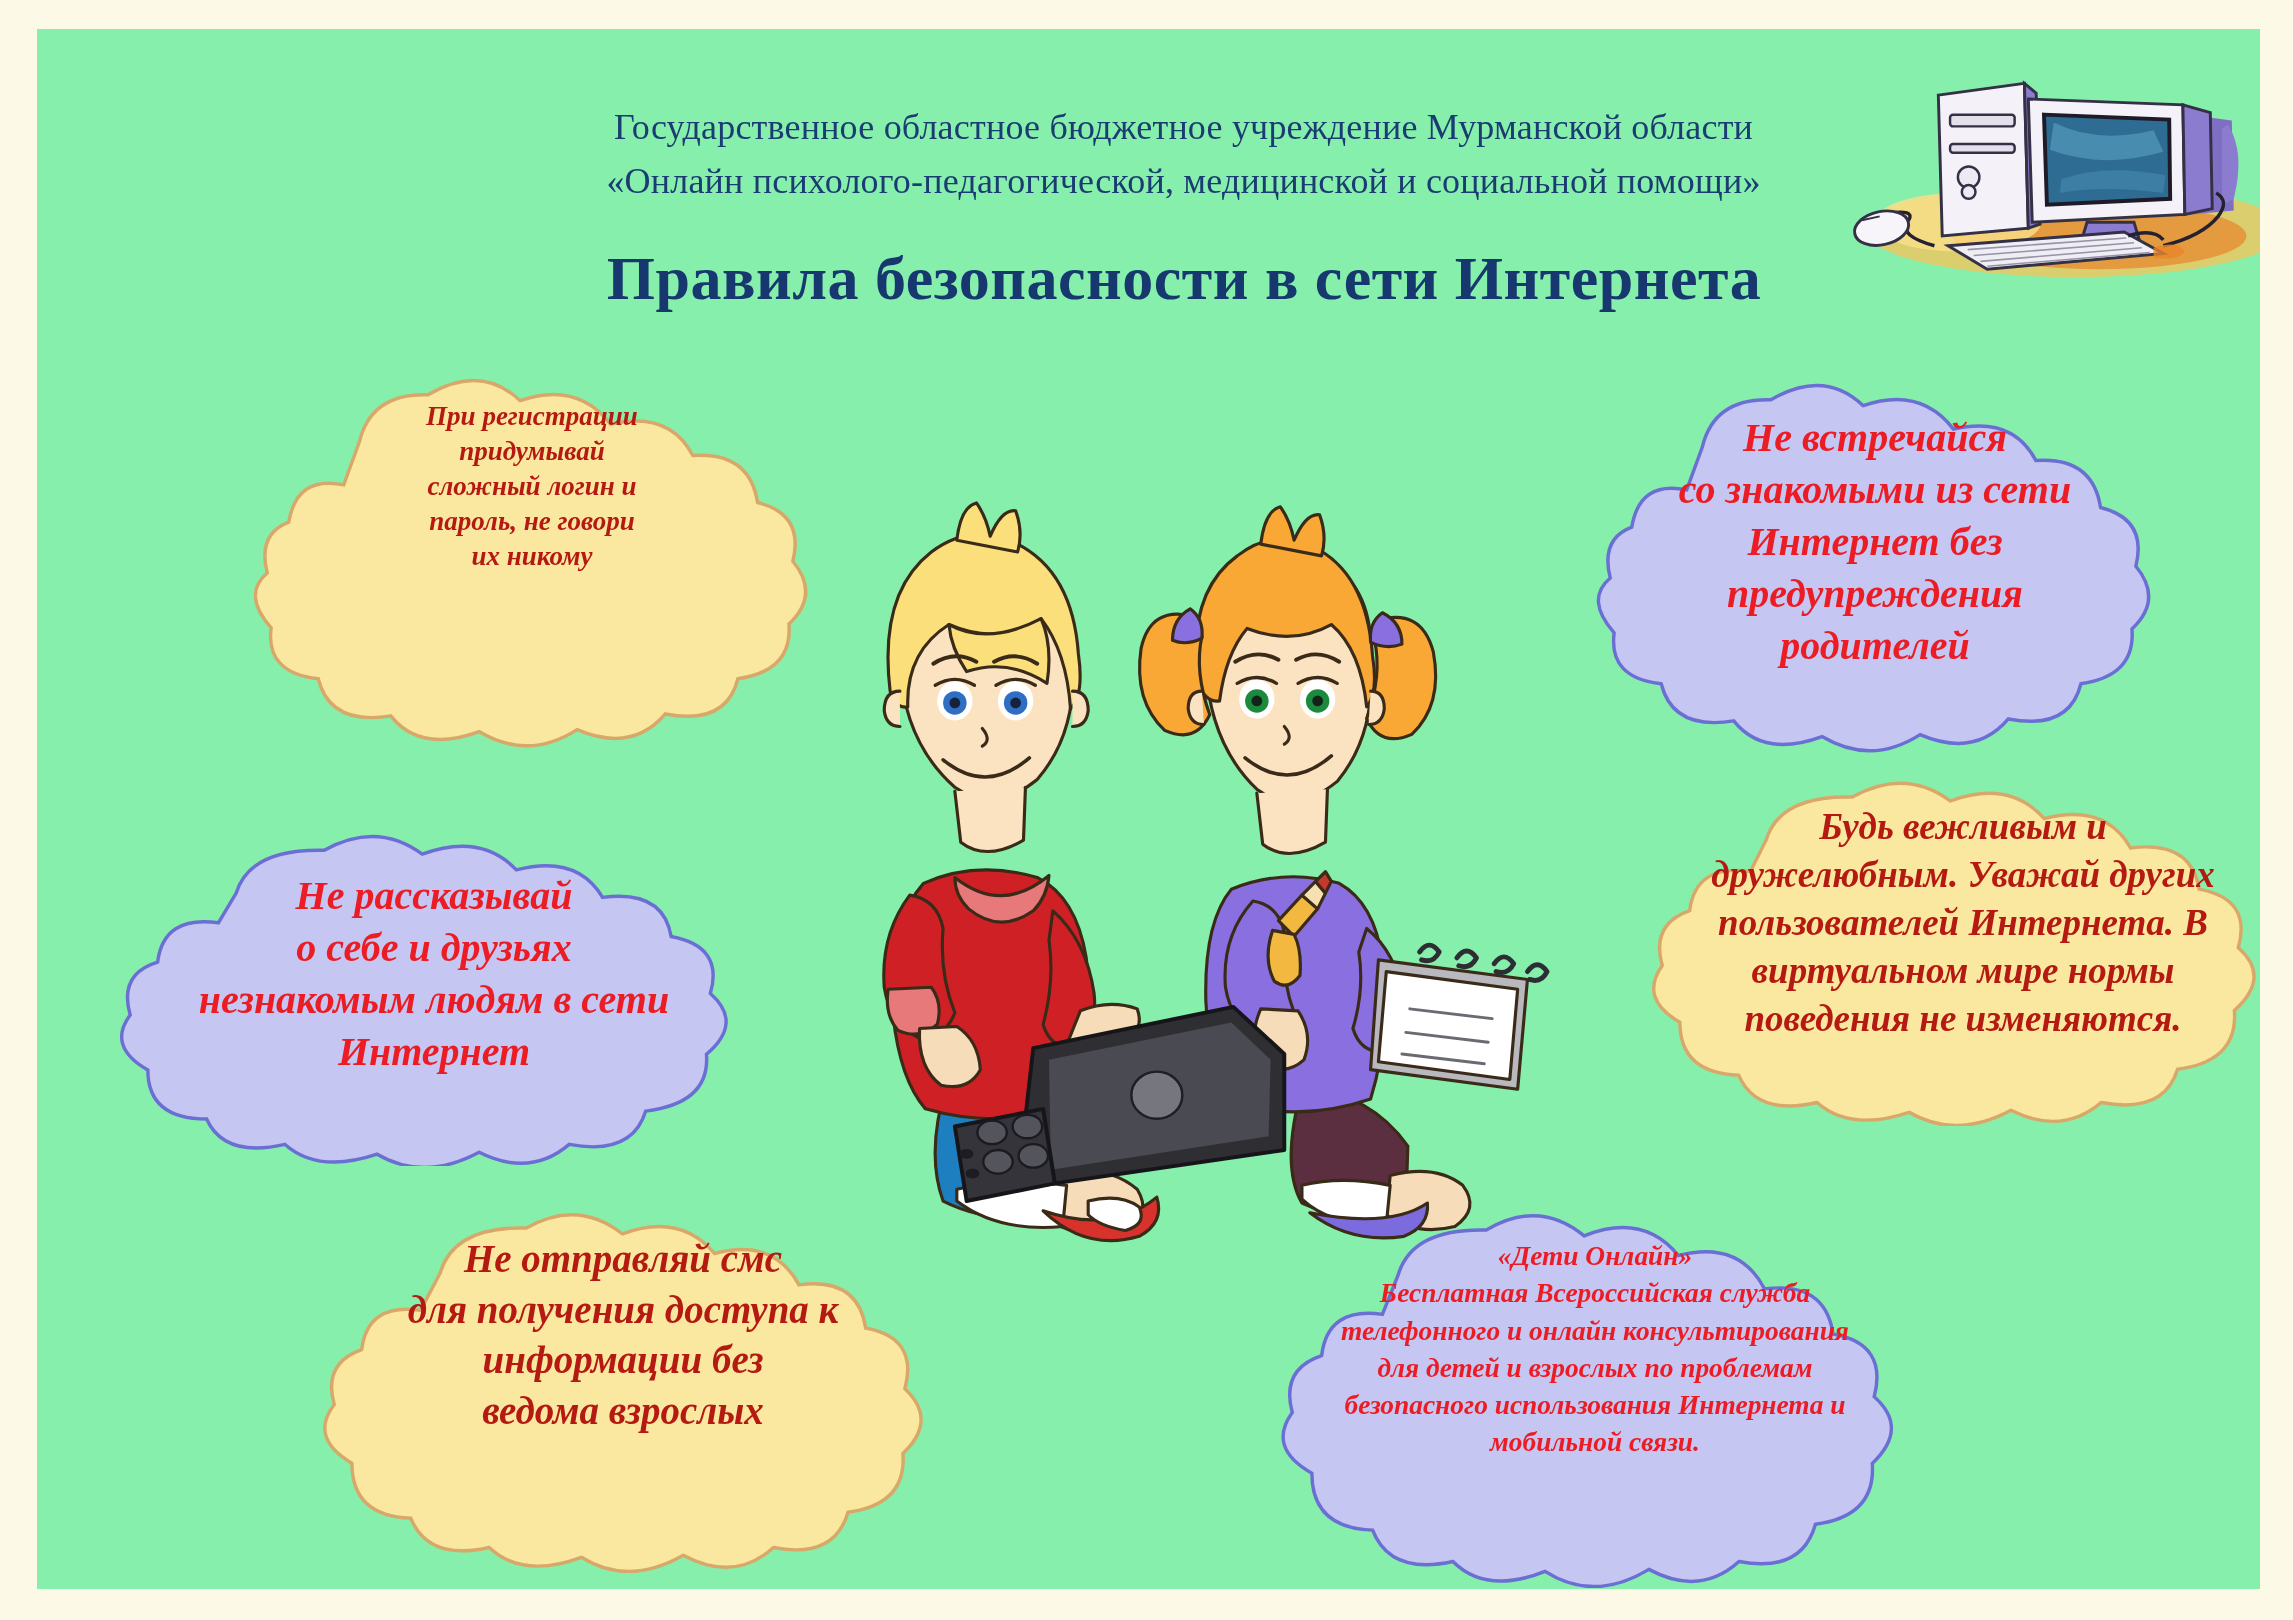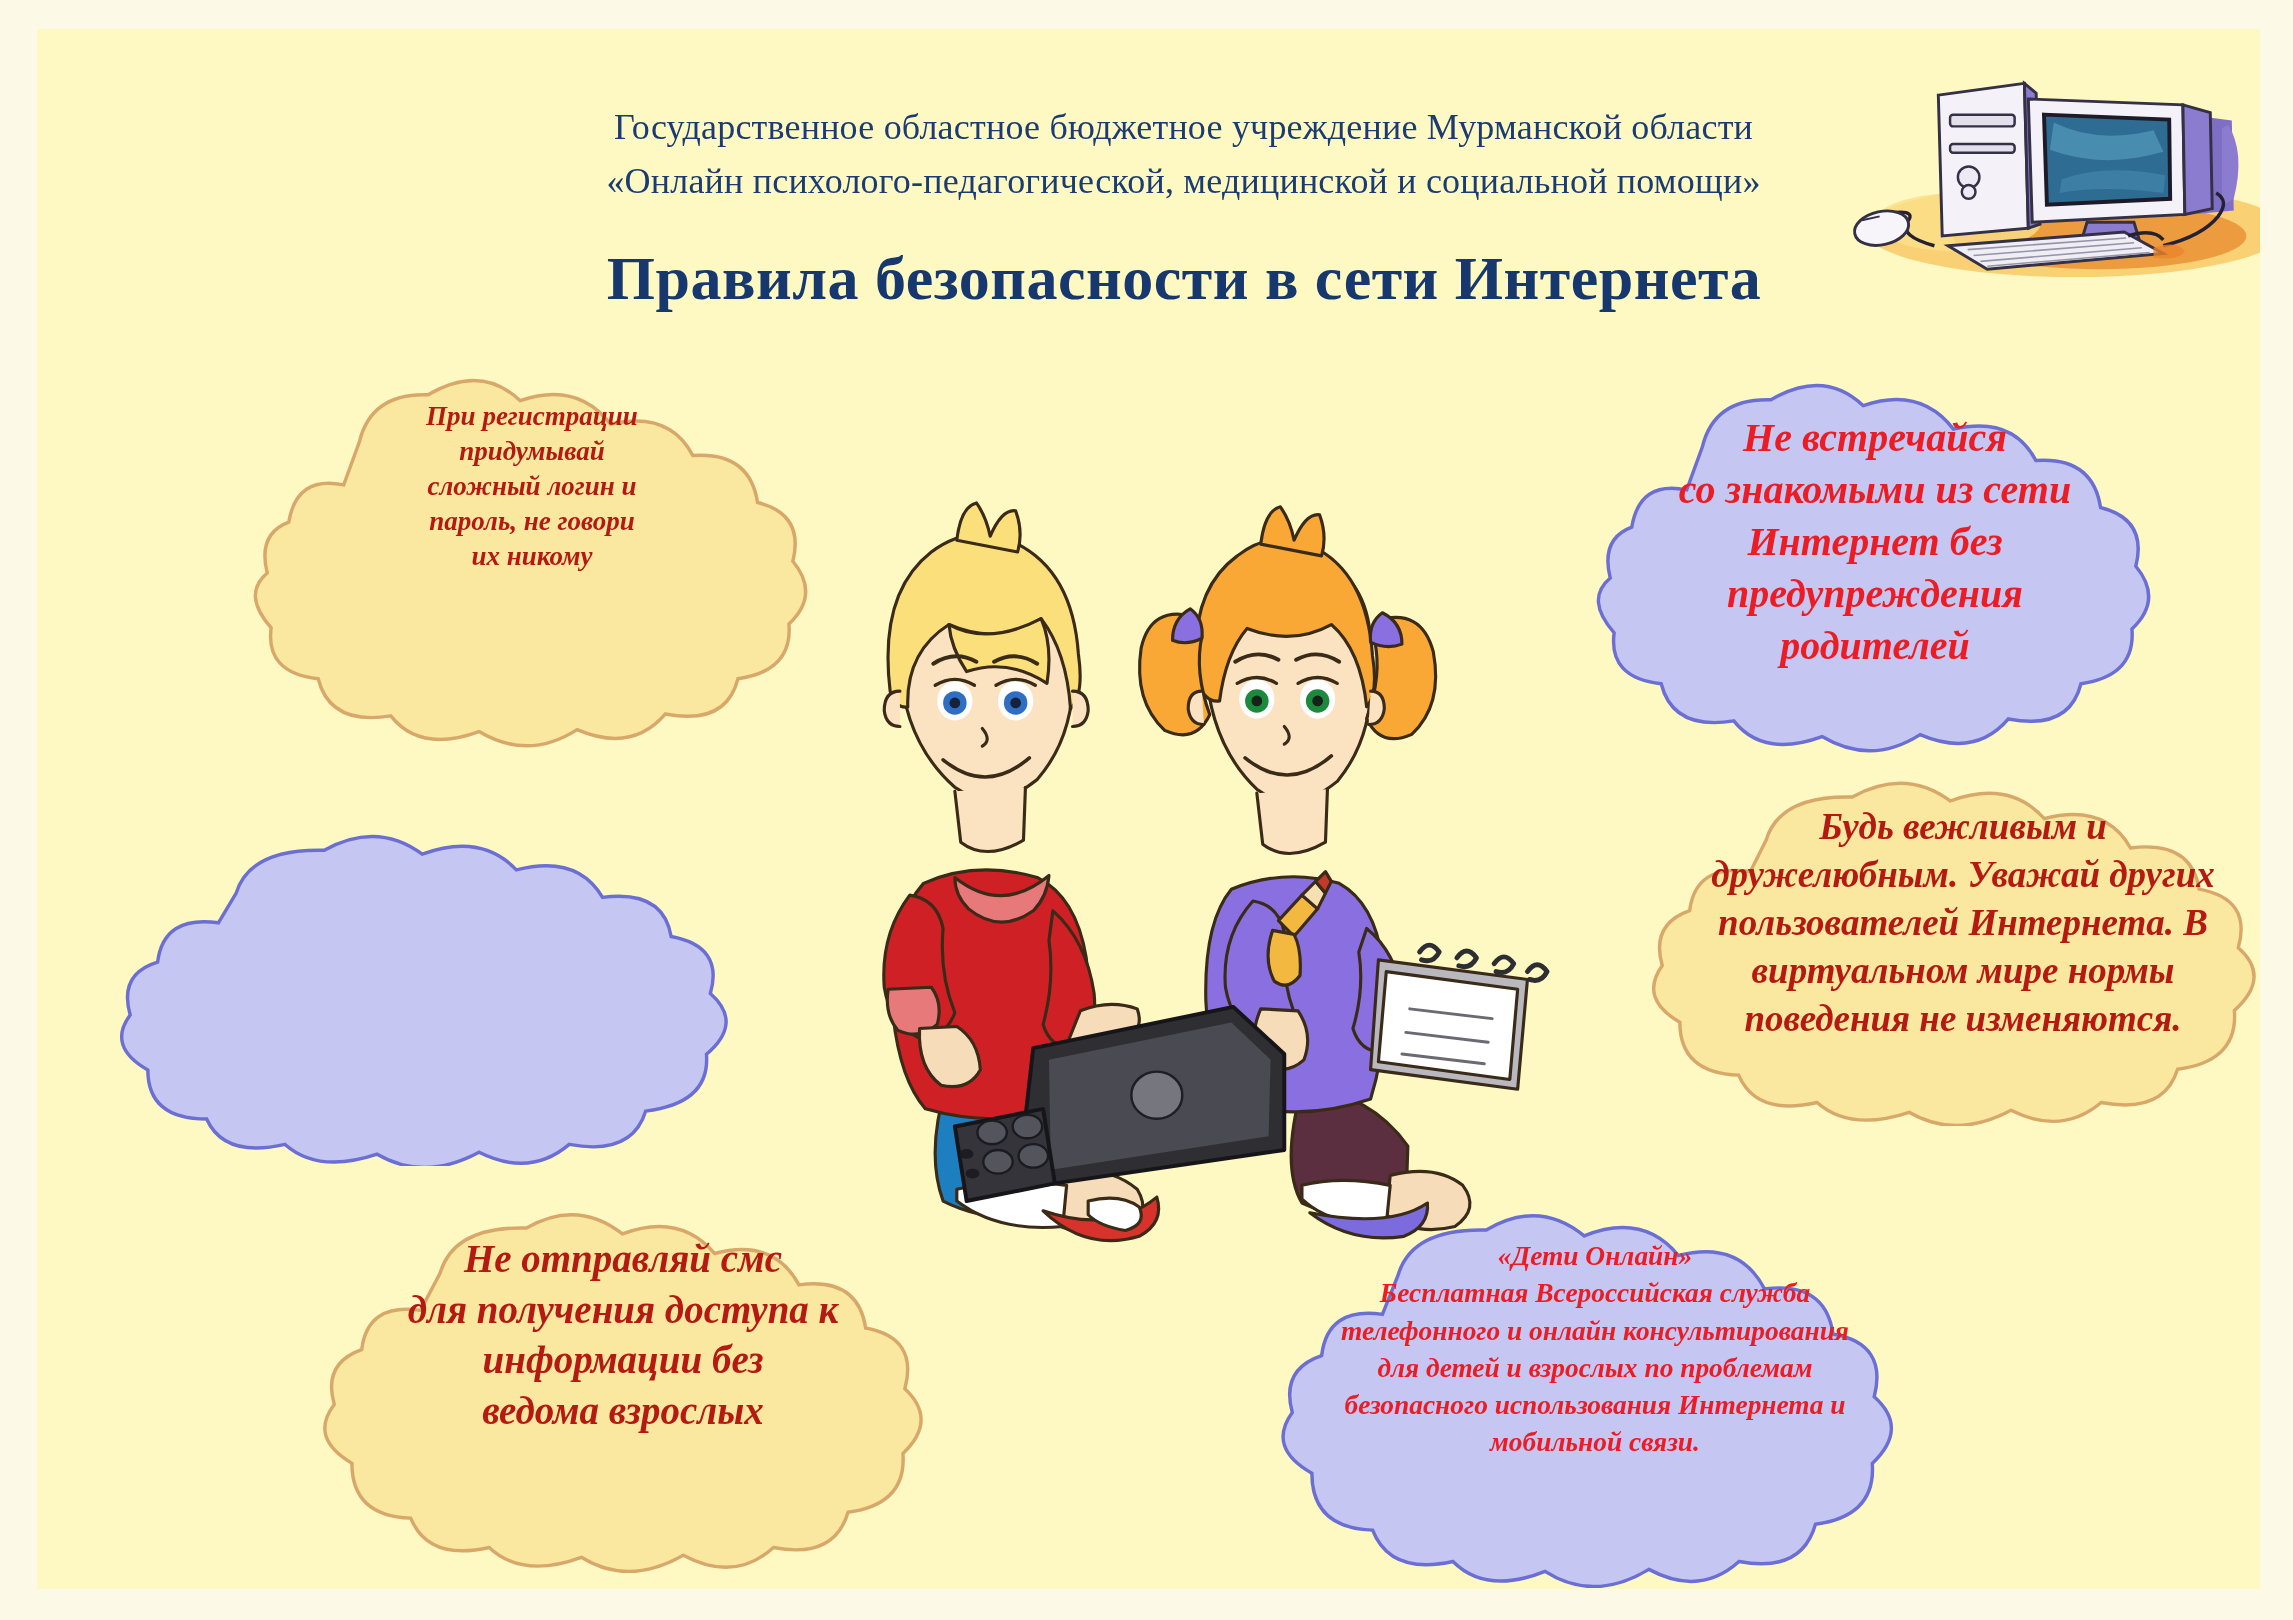--- a/index.html
+++ b/index.html
@@ -20,21 +20,21 @@
     height: 1620px;
     background: #FDF9E7;
   }
 
   #poster-inner {
     position: absolute;
     left: 37px;
     top: 29px;
     width: 2223px;
     height: 1560px;
-    background: #fef9c3;
+    background: #86efac;
     overflow: hidden;
   }
 
   
   #org-block {
     position: absolute;
     left: 490px;
     top: 71px;
     width: 1313px;
     text-align: center;
@@ -230,20 +230,24 @@
         <path d="M130 112
                  Q74 104 68 152 Q28 164 40 206 Q16 238 58 262
                  Q58 312 118 312 Q136 352 198 338
                  Q232 368 292 348 Q340 376 396 346
                  Q448 372 488 338 Q552 350 566 304
                  Q632 296 628 246 Q666 214 632 184
                  Q646 136 592 126 Q584 78 522 86
                  Q496 42 434 58 Q398 20 338 42
                  Q292 8 238 38 Q162 36 148 82 Z" fill="#C5C6F2" stroke="#6B6FD4" stroke-width="3.5"></path>
       </svg>
+      <div class="cloud-text">Не рассказывай
+о себе и друзьях
+незнакомым людям в сети
+Интернет</div>
     </div>
 
     <div class="cloud yellow-cloud" id="cloud-polite">
       <svg viewBox="0 0 690 380" xmlns="http://www.w3.org/2000/svg" preserveAspectRatio="none">
         <path d="M128 120
                  Q72 112 66 160 Q26 174 38 216 Q14 250 56 274
                  Q56 326 116 328 Q134 370 196 356
                  Q230 386 290 366 Q338 394 394 364
                  Q446 390 486 356 Q550 368 564 322
                  Q626 314 622 262 Q660 228 626 198

